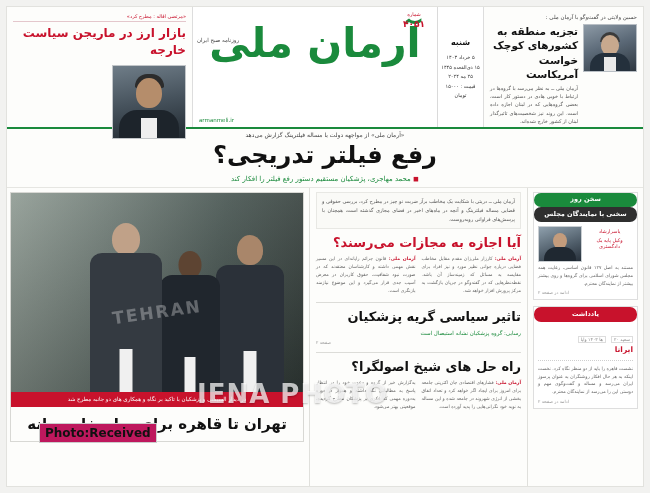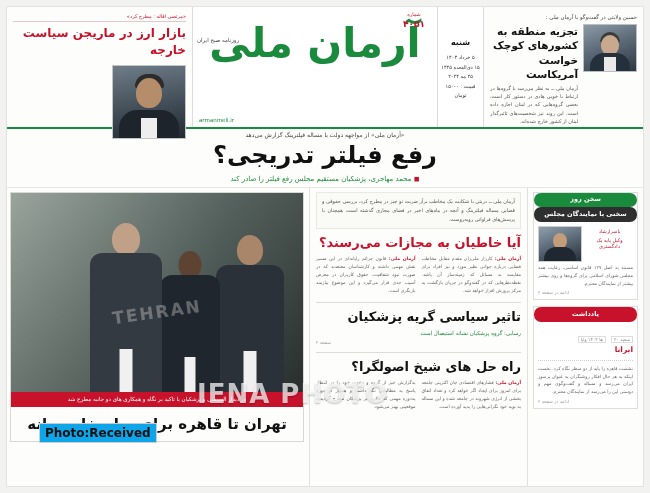--- a/index.html
+++ b/index.html
@@ -550,21 +550,21 @@
     color: rgba(255,255,255,0.72);
     letter-spacing: 1px;
     direction: ltr;
     pointer-events: none;
     text-shadow: 0 1px 2px rgba(0,0,0,0.25);
   }
   .photo-received {
     position: absolute;
     left: 32px;
     top: 416px;
-    background: #0ea5e9;
+    background: #be185d;
     color: #111;
     font-size: 12px;
     font-weight: bold;
     padding: 2px 5px;
     border: 1px solid #ccc;
     direction: ltr;
   }
 </style>
 </head>
 <body>
@@ -623,21 +623,21 @@
           </div>
         </div>
       </div>
     </div>
 
     <div class="topbar">
       <div class="pre">«آرمان ملی» از مواجهه دولت با مساله فیلترینگ گزارش می‌دهد</div>
       <div class="big">رفع فیلتر تدریجی؟</div>
       <div class="sub">
         <span class="bullet">◼</span>
-        <span>محمد مهاجری، پژشکیان مستقیم مجلس رفع فیلتر را صادر کند</span>
+        <span>محمد مهاجری، پژشکیان مستقیم دستور رفع فیلتر را افکار کند</span>
       </div>
     </div>
 
     <div class="body-grid">
 
       <div class="col-right">
         <div class="smallbox">
           <div class="boxhead">سخن روز</div>
           <div class="boxhead dark">سخنی با نمایندگان مجلس</div>
           <div class="sb-inner">
@@ -662,21 +662,21 @@
             <div class="sb-text">نشست قاهره را باید از دو منظر نگاه کرد. نخست اینکه به هر حال افکار روشنگران به عنوان پرسوز ایران می‌رسد و مساله و گفت‌وگوی مهم و دوستی این را می‌رسد از نمایندگان محترم.</div>
             <div class="sb-meta">ادامه در صفحه ۲</div>
           </div>
         </div>
       </div>
 
       <div class="col-mid">
         <div class="mid-lead">آرمان ملی ــ دریتی با شکایت یک مخاطب برآز ضربت نو چیز در مطرح کرد، بررسی حقوقی و قضایی مساله فیلترینگ و آنچه در ماه‌های اخیر در فضای مجازی گذشته است، همچنان با پرسش‌های فراوانی روبه‌روست.</div>
 
         <div class="mid-story">
-          <div class="mid-title red">آیا خاطیان به مجازات می‌رسند؟</div>
+          <div class="mid-title red">آیا اجازه به مجازات می‌رسند؟</div>
           <div class="mid-cols">
             <div class="c">
               <span class="lead-red">آرمان ملی:</span><span> کارزار ملی‌زان مقدم مقابل مخاطب فضایی درباره جوانی نظیر مورد و نیز افراد برای مقایسه به مسائل که زمینه‌ساز آن باشد. نقطه‌نظرهایی که در گفته‌وگو در جریان بازگشت به مرکز پرورش افزار خواهد شد.</span>
             </div>
             <div class="c">
               <span class="lead-red">آرمان ملی:</span><span> قانون جرائم رایانه‌ای در این مسیر نقش مهمی داشته و کارشناسان معتقدند که در صورت نبود شفافیت، حقوق کاربران در معرض آسیب جدی قرار می‌گیرد و این موضوع نیازمند بازنگری است.</span>
             </div>
           </div>
         </div>
 

